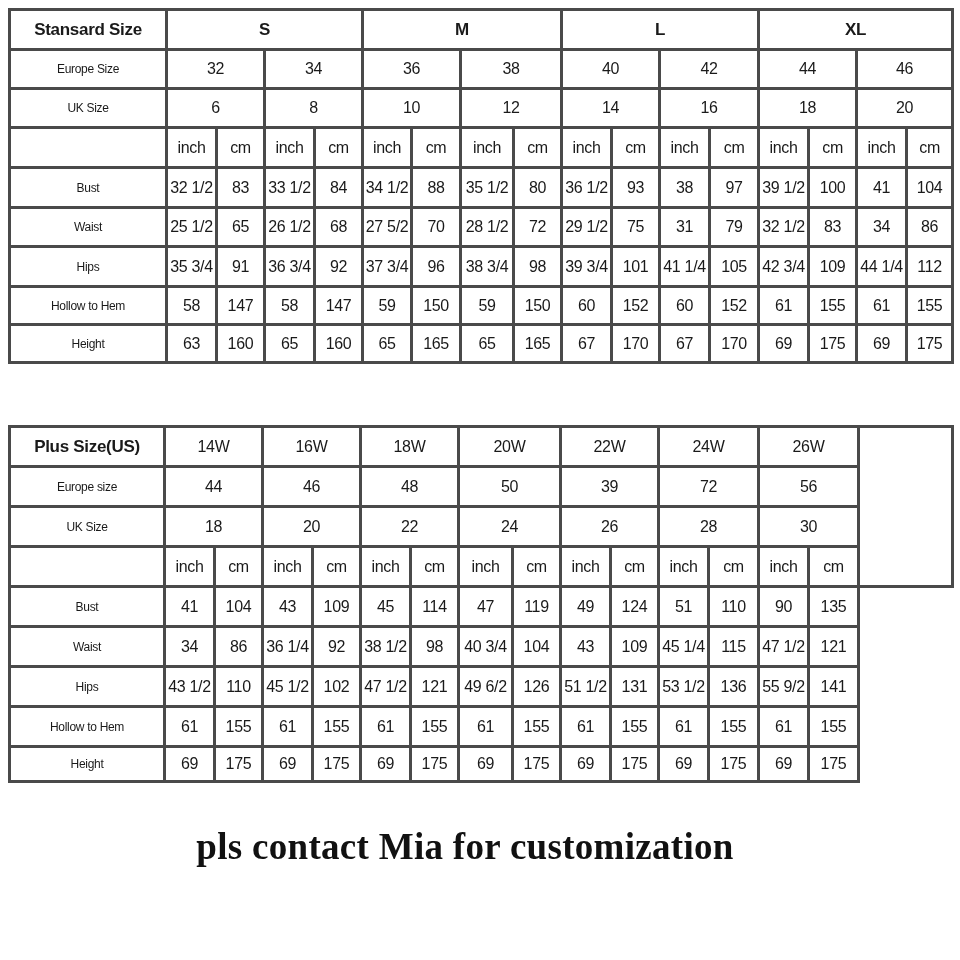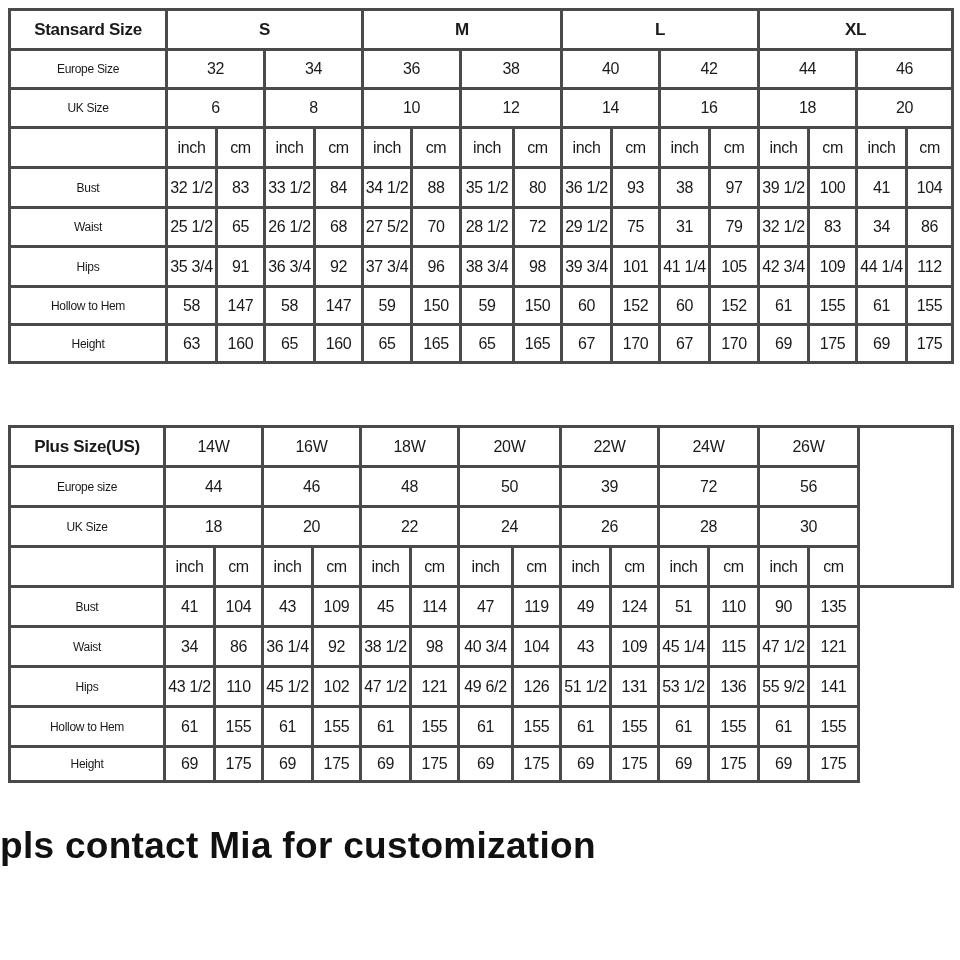--- a/index.html
+++ b/index.html
@@ -8,22 +8,22 @@
   table { border-collapse:collapse; position:absolute; table-layout:fixed; }
   td { border:3px solid #4a4a4a; text-align:center; vertical-align:middle;
        padding:0; font-size:16px; white-space:nowrap; overflow:hidden; letter-spacing:-0.3px; }
   td.lbl { font-size:12px; }
   td.bold { font-weight:bold; font-size:17px; }
   td.size-head { font-weight:bold; font-size:17px; }
   td.unit { font-size:16px; }
   #t1 { left:8px; top:8px; width:943px;padding-left:23px; }
   #t2 { left:8px; top:425px; width:943px; }
   #t2 td.empty { border-left:3px solid #4a4a4a; }
-  .note { position:absolute; left:0; width:930px; top:825px; 
-          font-family:Liberation Sans, sans-serif; font-weight:bold;
+  .note { position:absolute; left:0; width:930px; top:825px; text-align:center;
+          font-family:Liberation Serif, serif; font-weight:bold;
           font-size:37px; color:#111; letter-spacing:0.3px; }
 </style>
 </head>
 <body>
 
 <table id="t1">
   <colgroup>
     <col style="width:157px">
     <col style="width:50px">
       <col style="width:48px">

